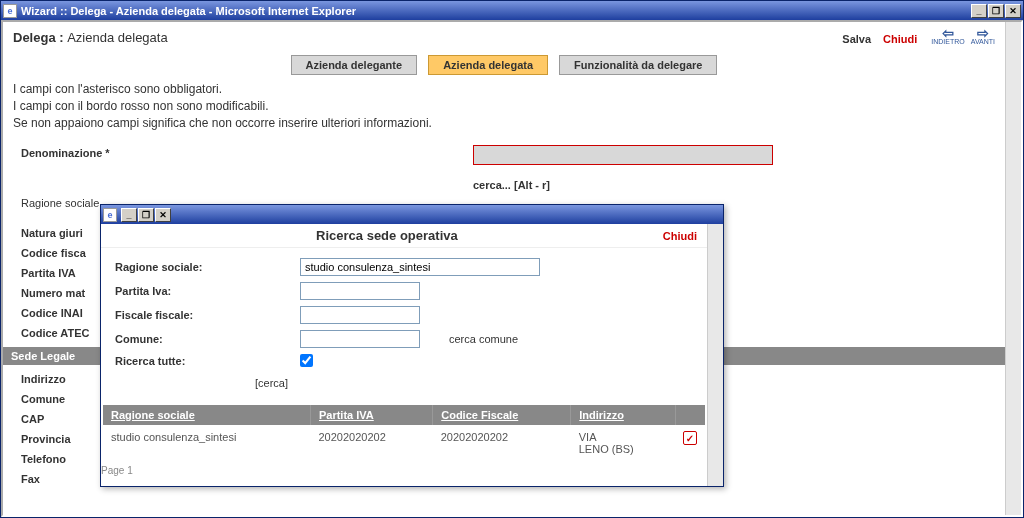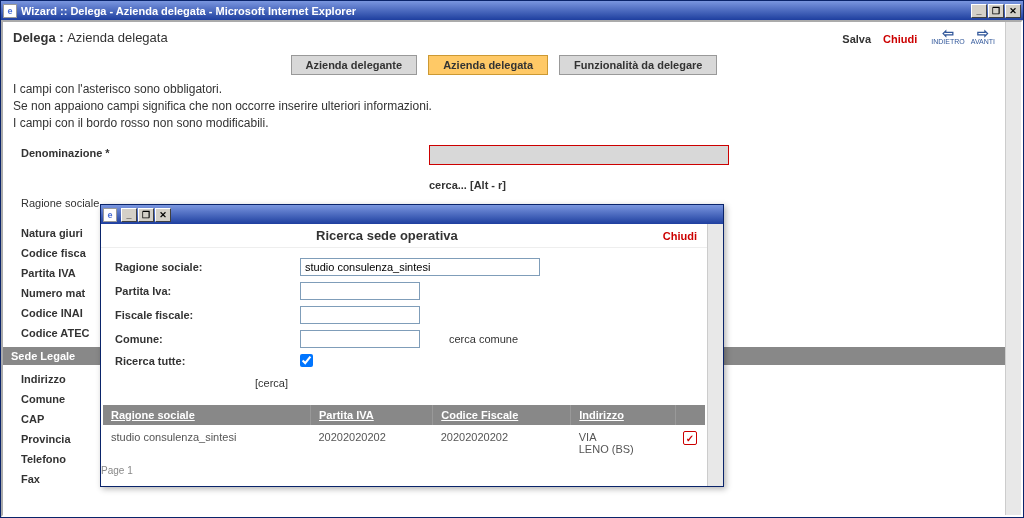--- a/index.html
+++ b/index.html
@@ -30,21 +30,21 @@
   
   .wiz-tabs { text-align: center; padding: 4px 0 6px; }
   .wiz-tab { display: inline-block; background: #d8d8d8; border: 1px solid #999; padding: 3px 14px; margin: 0 4px; font-size: 11px; font-weight: bold; cursor: pointer; }
   .wiz-tab.active { background: #ffc966; border-color: #cc9933; }
   
   .help-text { padding: 0 10px 10px; font-size: 12px; color: #333; line-height: 1.4; }
   
   
   .form-area { padding: 4px 18px; }
   .form-row { display: flex; align-items: flex-start; min-height: 22px; margin-bottom: 4px; }
-  .form-row .label { width: 408px; font-size: 11px; font-weight: bold; padding-top: 2px; }
+  .form-row .label { width: 452px; font-size: 11px; font-weight: bold; padding-top: 2px; }
   .form-row .field input[type=text] { height: 20px; border: 1px solid #c00; background: #d8d8d8; padding: 0 4px; font-family: inherit; font-size: 11px; }
   .form-row .field .denom-input { width: 300px; }
   .form-row .hint { font-size: 11px; font-weight: bold; margin-top: 14px; }
   .form-row-simple { font-size: 11px; margin: 6px 0; }
   
   .section-bar { background: #888; color: #fff; padding: 3px 8px; font-size: 11px; font-weight: bold; margin: 6px 0 4px; }
   
   .fields-list { padding: 0 18px; }
   .fields-list div { font-size: 11px; font-weight: bold; margin: 8px 0; }
   
@@ -113,22 +113,22 @@
       </div>
 
       <div class="wiz-tabs">
         <span class="wiz-tab">Azienda delegante</span>
         <span class="wiz-tab active">Azienda delegata</span>
         <span class="wiz-tab">Funzionalità da delegare</span>
       </div>
 
       <div class="help-text">
         <div>I campi con l'asterisco sono obbligatori.</div>
+        <div>I campi con il bordo rosso non sono modificabili.</div>
         <div>Se non appaiono campi significa che non occorre inserire ulteriori informazioni.</div>
-        <div>I campi con il bordo rosso non sono modificabili.</div>
       </div>
 
       <div class="form-area">
         <div class="form-row">
           <div class="label">Denominazione *</div>
           <div class="field">
             <input type="text" class="denom-input" readonly="" style="">
             <div class="hint">cerca... [Alt - r]</div>
           </div>
         </div>

